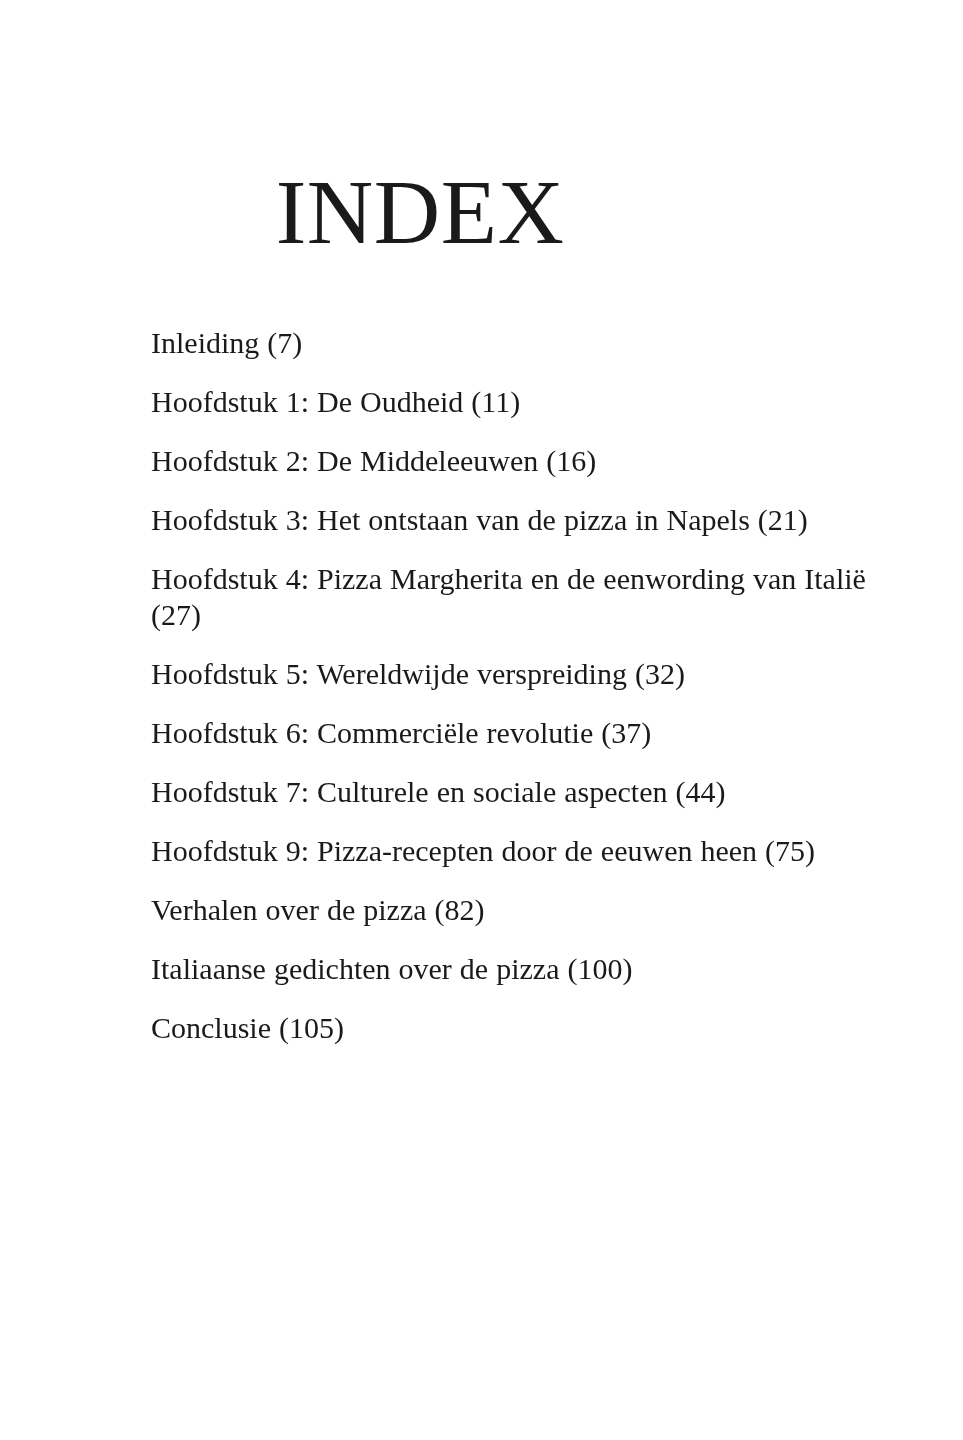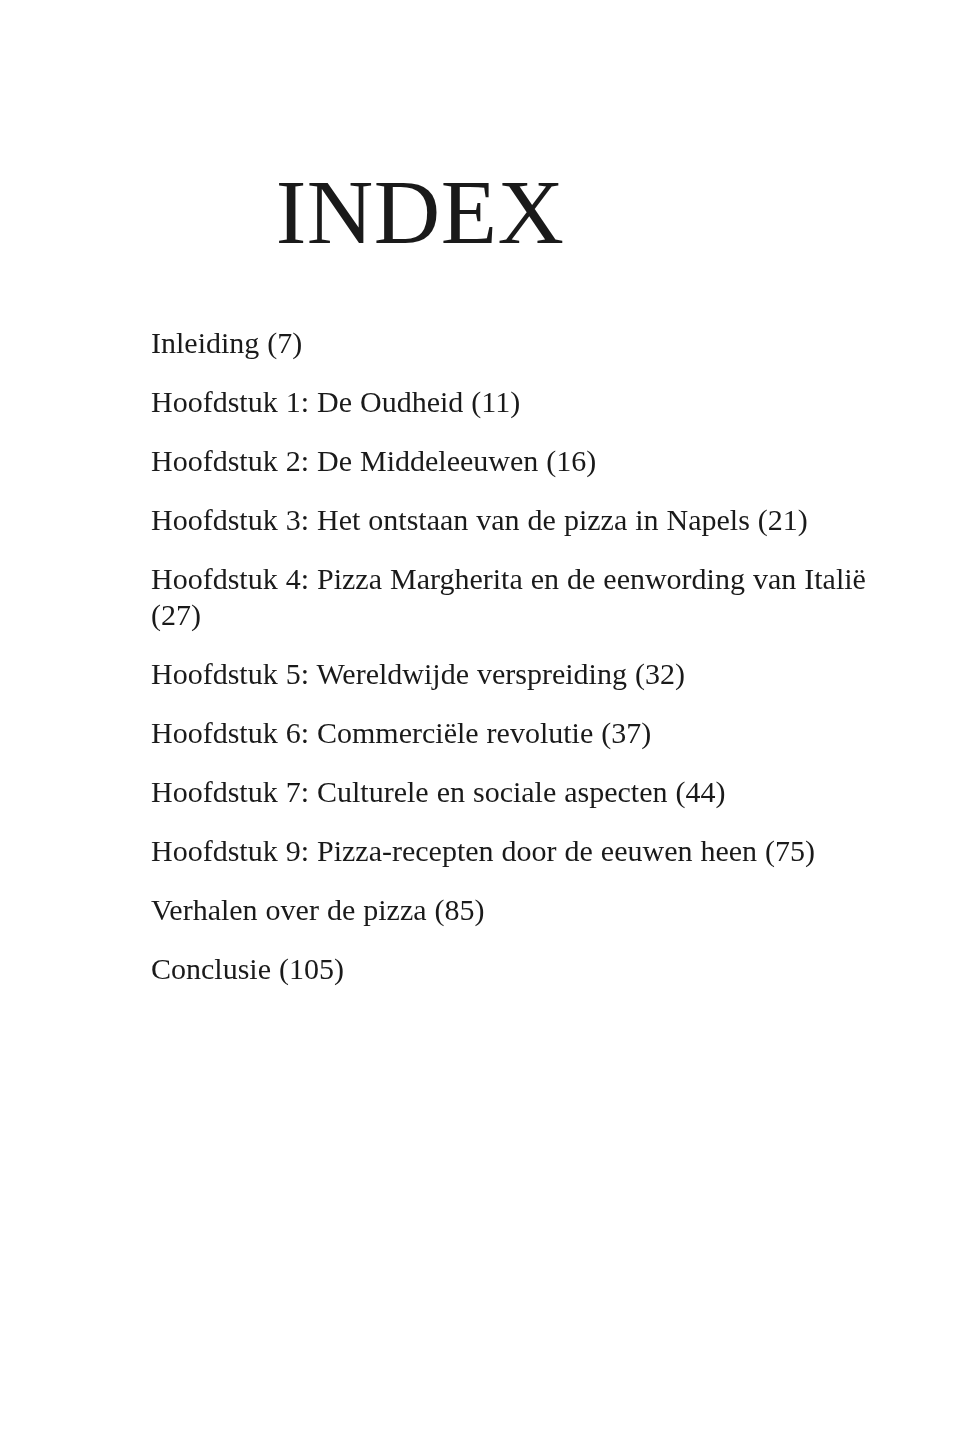--- a/index.html
+++ b/index.html
@@ -75,17 +75,18 @@
   <ul class="index-list">
     <li class="index-entry">Inleiding (7)</li>
     <li class="index-entry">Hoofdstuk 1: De Oudheid (11)</li>
     <li class="index-entry">Hoofdstuk 2: De Middeleeuwen (16)</li>
     <li class="index-entry">Hoofdstuk 3: Het ontstaan van de pizza in Napels (21)</li>
     <li class="index-entry">Hoofdstuk 4: Pizza Margherita en de eenwording van Italië (27)</li>
     <li class="index-entry">Hoofdstuk 5: Wereldwijde verspreiding (32)</li>
     <li class="index-entry">Hoofdstuk 6: Commerciële revolutie (37)</li>
     <li class="index-entry">Hoofdstuk 7: Culturele en sociale aspecten (44)</li>
     <li class="index-entry">Hoofdstuk 9: Pizza-recepten door de eeuwen heen (75)</li>
-    <li class="index-entry">Verhalen over de pizza (85)</li>
+    <li class="index-entry">Verhalen over de pizza (82)</li>
+    <li class="index-entry">Italiaanse gedichten over de pizza (100)</li>
     <li class="index-entry">Conclusie (105)</li>
   </ul>
 
 </div>
 
 </body></html>

